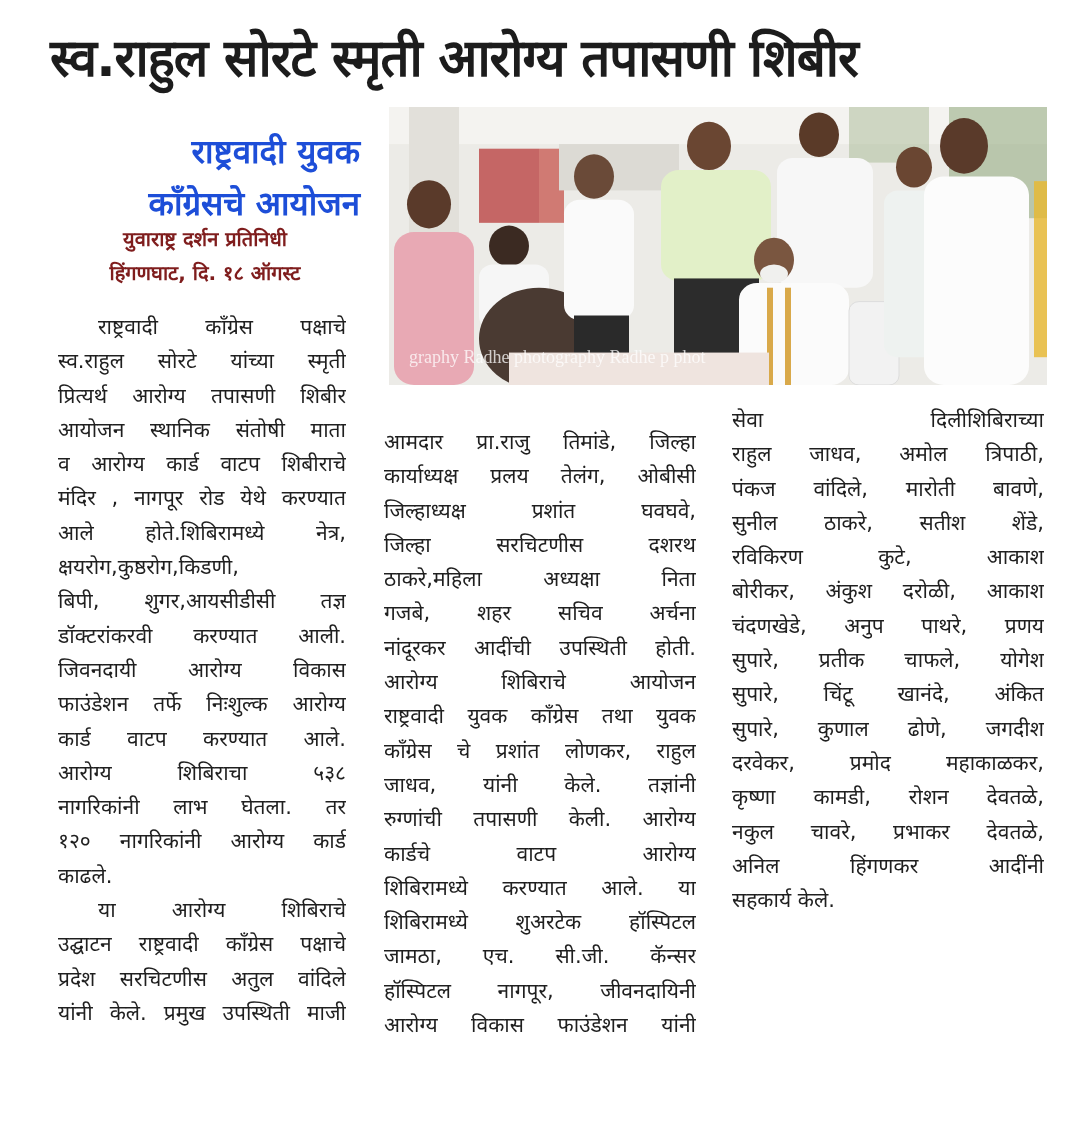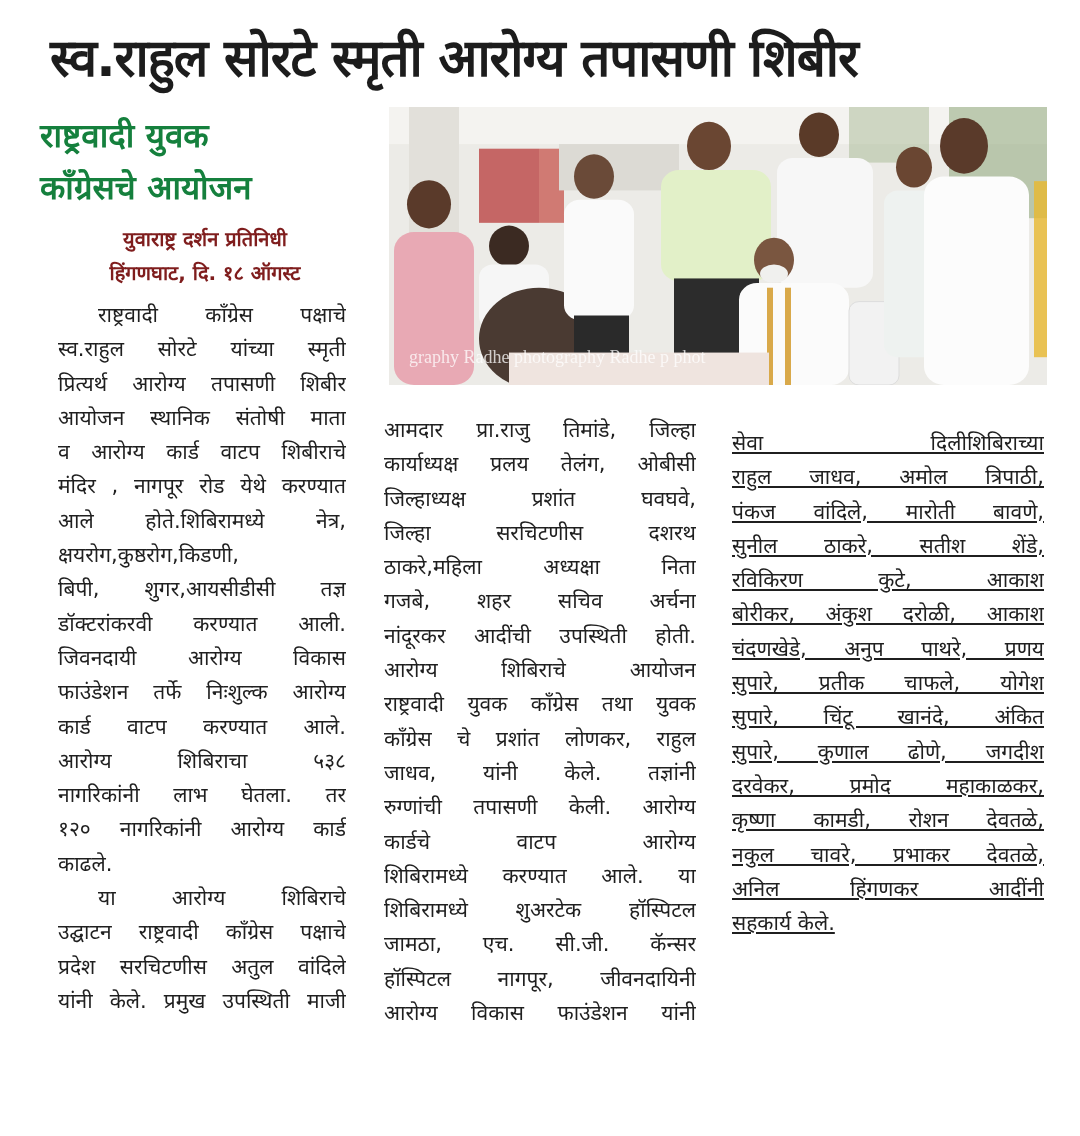--- a/index.html
+++ b/index.html
@@ -8,46 +8,47 @@
 
   .headline {
     position: absolute; left: 50px; top: 18px; width: 1000px; height: 80px;
     font-family: "DejaVu Sans", sans-serif; font-weight: bold;
     font-size: 52px; line-height: 80px; letter-spacing: -1px;
     white-space: nowrap; text-align: left; color: #1c1c1c;
     transform: scaleX(0.98); transform-origin: left center;
   }
 
   .subhead {
-    position: absolute; left: 40px; top: 110px; width: 320px;
-    text-align: left; font-weight: bold; font-size: 33px; line-height: 52px; color: #15803d;
+    position: absolute; left: 40px; top: 126px; width: 320px;
+    text-align: right; font-weight: bold; font-size: 33px; line-height: 52px; color: #1d4ed8;
   }
 
   .byline {
     position: absolute; left: 60px; top: 222px; width: 290px;
     text-align: center; font-weight: bold; font-size: 20px; line-height: 34px; color: #7f1d1d;
   }
 
   .photo {
     position: absolute; left: 389px; top: 107px; width: 658px; height: 278px;
     overflow: hidden; background: #eceae6;
   }
   .photo svg { display: block; width: 100%; height: 100%; }
   .photo .watermark {
     position: absolute; left: 20px; top: 240px; font-family: "Liberation Serif", serif;
     font-size: 18px; color: rgba(255,255,255,0.75); white-space: nowrap;
   }
 
   .col {
     position: absolute; font-size: 21px; line-height: 34.3px; text-align: justify;
     color: #1f1f1f;
+    margin-top: 12px;
   }
   .col-1 { left: 58px; top: 298px; width: 288px; }
   .col-2 { left: 384px; top: 413px; width: 312px; }
-  .col-3 { left: 732px; top: 426px; width: 312px; text-decoration: underline; }
+  .col-3 { left: 732px; top: 391px; width: 312px; }
 
   .line { display: block; text-align: justify; text-align-last: justify; white-space: nowrap; overflow: hidden; }
   .line.last { text-align-last: left; }
 </style>
 </head>
 <body>
 
 <h1 class="headline">स्व.राहुल सोरटे स्मृती आरोग्य तपासणी शिबीर</h1>
 
 <div class="subhead">

